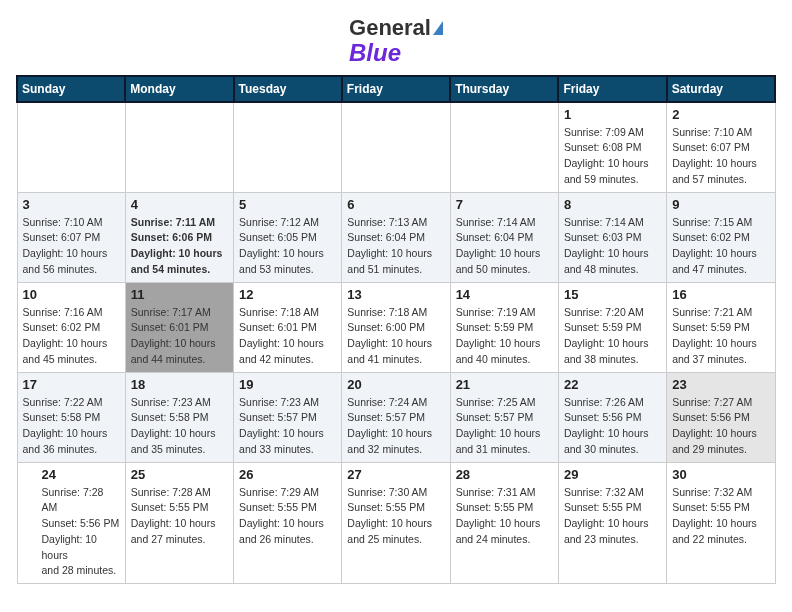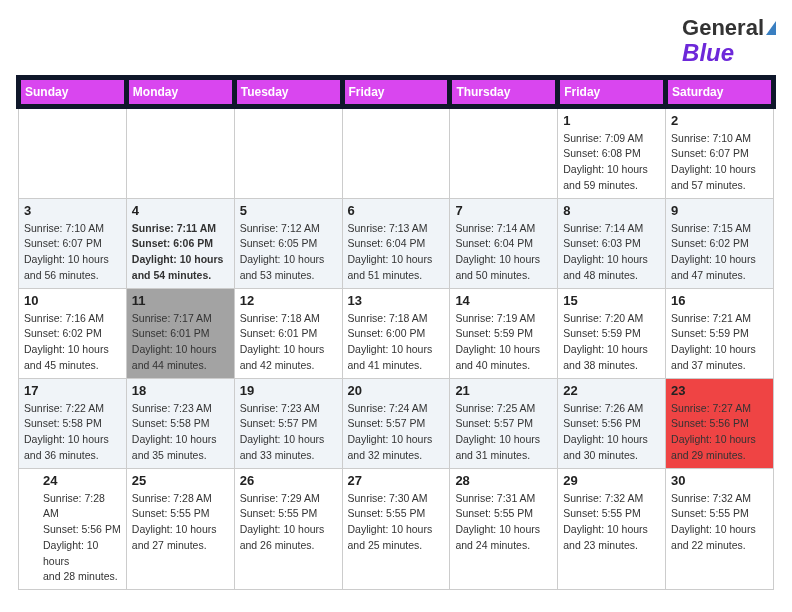--- a/index.html
+++ b/index.html
@@ -5,21 +5,21 @@
     * { box-sizing: border-box; margin: 0; padding: 0; }
     body {
       font-family: Arial, sans-serif;
       background: #fff;
       width: 792px;
       min-height: 612px;
       padding: 16px;
     }
     .header {
       display: flex;
-      justify-content: flex-end;
+      justify-content: center;
       align-items: flex-start;
       margin-bottom: 8px;
     }
     .logo {
       display: flex;
       flex-direction: column;
       align-items: flex-start;
     }
     .logo-text {
       font-size: 22px;
@@ -47,27 +47,27 @@
     .location-title {
       font-size: 16px;
       color: #555;
     }
     .calendar {
       width: 100%;
       border-collapse: collapse;
       font-size: 11px;
     }
     .calendar th {
-      background-color: #d946ef;
+      background-color: #0c4a6e;
       color: white;
       padding: 5px 4px;
       text-align: left;
       font-size: 12px;
       font-weight: bold;
-      border: 5px solid #0f172a;
+      border: 2px solid #0f172a;
     }
     .calendar td {
       border: 1px solid #ccc;
       vertical-align: top;
       padding: 4px 5px;
       height: 80px;
       width: calc(100% / 7);
       background: #fff;
     }
     .calendar tr:nth-child(even) td {
@@ -280,21 +280,21 @@
 Daylight: 10 hours
 and 31 minutes.</div>
         </td>
         <td style="background-color: rgb(240, 244, 248);">
           <div class="day-number">22</div>
           <div class="day-info" style="white-space: pre-line;">Sunrise: 7:26 AM
 Sunset: 5:56 PM
 Daylight: 10 hours
 and 30 minutes.</div>
         </td>
-        <td style="background-color: #ef4444;">
+        <td style="background-color: #e5e5e5;">
           <div class="day-number">23</div>
           <div class="day-info" style="white-space: pre-line;">Sunrise: 7:27 AM
 Sunset: 5:56 PM
 Daylight: 10 hours
 and 29 minutes.</div>
         </td>
       </tr>
       <tr>
         <td style="background-color: rgb(255, 255, 255); padding-left: 24px;">
           <div class="day-number">24</div>

